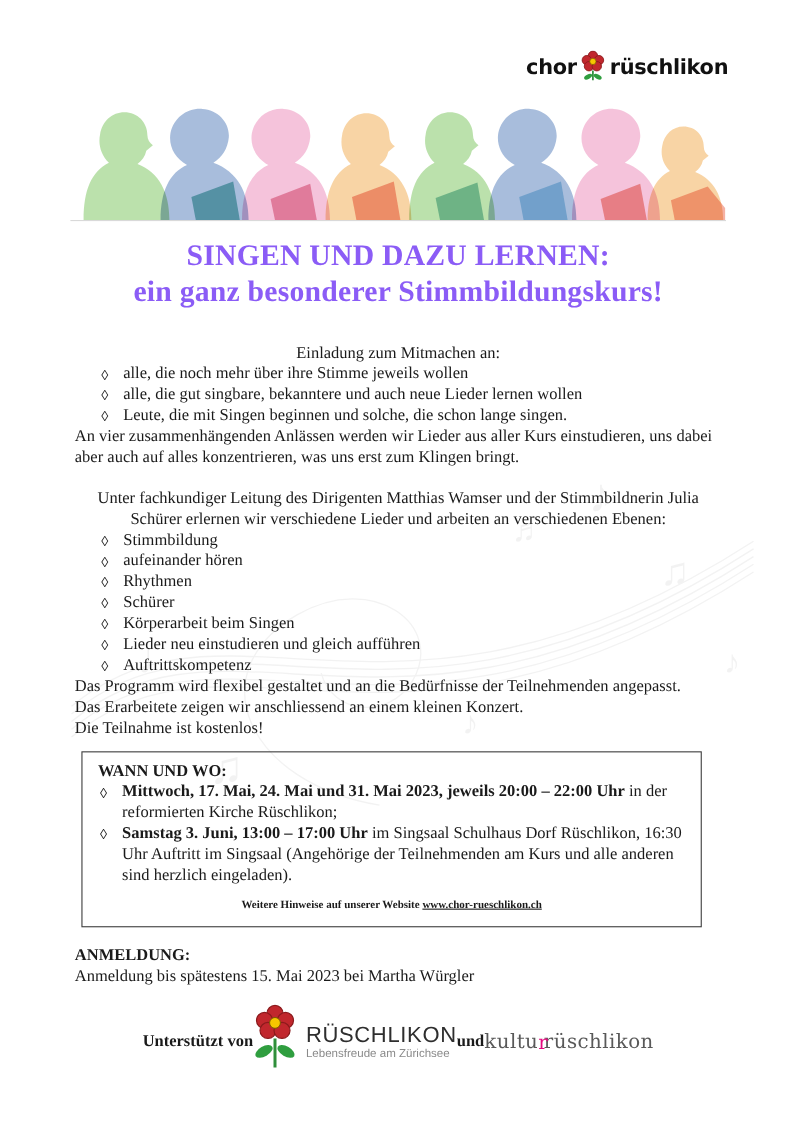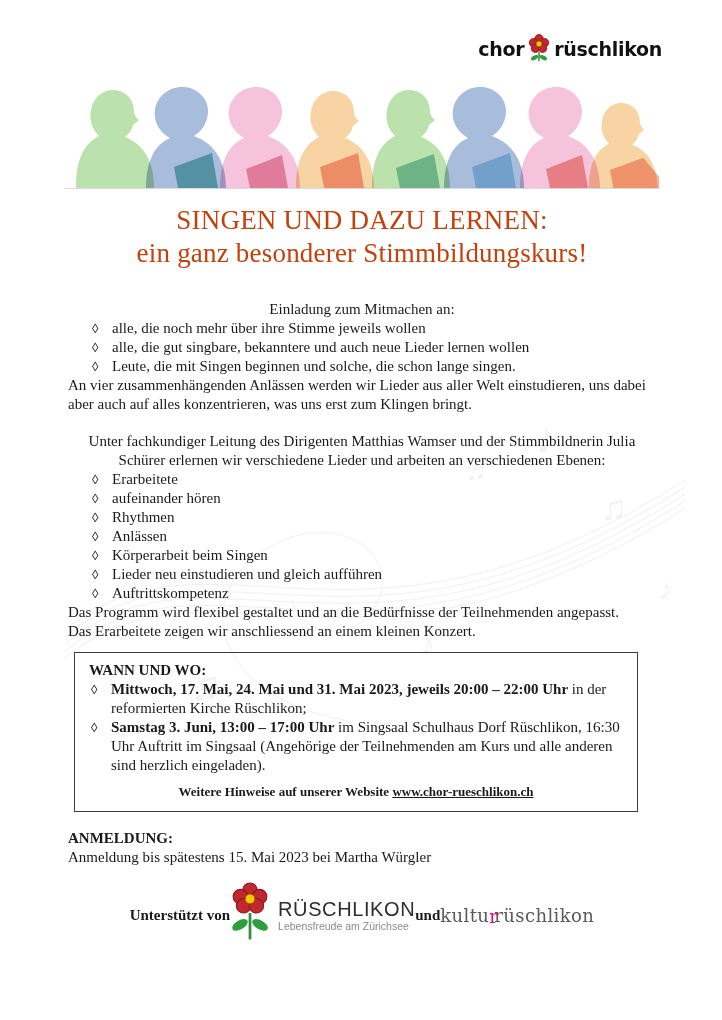--- a/index.html
+++ b/index.html
@@ -1,57 +1,57 @@
 <!DOCTYPE html>
 <html><head>
 <meta charset="utf-8">
 <style>
   html,body{margin:0;padding:0;background:#ffffff;}
   .page{
     position:relative;
     width:722px;height:964px;
-    margin:0 auto;
+    margin:12px auto;
     background:#ffffff;
     font-family:"Liberation Serif","DejaVu Serif",serif;
     color:#1a1a1a;
     overflow:hidden;
   }
   
   .brand{
     position:absolute;top:34px;right:60px;
     display:flex;align-items:center;gap:2px;
     font-family:"DejaVu Sans","Liberation Sans",sans-serif;
     font-weight:bold;font-size:19px;letter-spacing:-0.3px;color:#111;
   }
   .brand svg{display:block;margin:0 1px;}
   
   .choir-band{position:absolute;left:64px;top:75px;width:596px;height:113px;}
   .band-rule{position:absolute;left:64px;top:188px;width:596px;height:0;border-top:1px solid #d9d9d9;}
   
   .watermark{position:absolute;left:40px;top:395px;width:660px;height:335px;opacity:.06;pointer-events:none;}
   
   .content{position:absolute;left:68px;top:196px;width:588px;font-size:15px;line-height:19px;}
-  .title{ text-align:center;font-weight:normal;font-size:27px;line-height:33px;letter-spacing:.2px;margin:8px 0 30px 0;color:#c2410c;}
+  .title{ text-align:center;font-weight:bold;font-size:27px;line-height:33px;letter-spacing:.2px;margin:8px 0 30px 0;color:#8b5cf6;}
   .para{margin:0 0 18px 0;}
   .lead{margin:0;text-align:center;}
   ul.dlist{list-style:none;margin:0;padding:0;}
   ul.dlist li{display:flex;align-items:flex-start;}
   ul.dlist .dbullet{width:20px;margin-left:24px;flex:0 0 auto;font-size:13px;}
   ul.dlist .dtext{flex:1 1 auto;}
   .mb18{margin-bottom:18px;}
   .it{}
   .b{font-weight:bold;}
   
   .whenbox{
     border:1px solid #3c3c3c;
     margin:11px 0 0 6px;width:564px;
     padding:8px 14px 10px 14px;box-sizing:border-box;
   }
   .whenbox .dlist .dbullet{margin-left:2px;}
-  .whenbox .hint{text-align:center;font-size:13px;font-weight:bold;margin-top:7px;}
+  .whenbox .hint{text-align:center;font-size:10px;font-weight:bold;margin-top:7px;}
   .hint .link{text-decoration:underline;}
   
   .anmeldung{margin-top:17px;}
   
   .footer{
     margin-top:15px;
     display:flex;align-items:center;justify-content:center;
   }
   .supported{font-weight:bold;font-size:15px;}
   .gemeinde{display:flex;align-items:center;gap:8px;}
@@ -160,58 +160,59 @@
       <li>
         <span class="dbullet">◊</span>
         <span class="dtext">alle, die gut singbare, bekanntere und auch neue Lieder lernen wollen</span>
       </li>
       <li>
         <span class="dbullet">◊</span>
         <span class="dtext">Leute, die mit Singen beginnen und solche, die schon lange singen.</span>
       </li>
     </ul>
 
-    <p class="para">An vier zusammenhängenden Anlässen werden wir Lieder aus aller Welt einstudieren, uns dabei aber auch auf alles konzentrieren, was uns erst zum Klingen bringt.</p>
+    <p class="para">An vier zusammenhängenden Anlässen werden wir Lieder aus aller Kurs einstudieren, uns dabei aber auch auf alles konzentrieren, was uns erst zum Klingen bringt.</p>
 
     <p class="lead"><span>Unter fachkundiger Leitung des Dirigenten </span><span class="it">Matthias Wamser</span><span> und der Stimmbildnerin </span><span class="it">Julia Schürer</span><span> erlernen wir verschiedene Lieder und arbeiten an verschiedenen Ebenen:</span></p>
 
     <ul class="dlist mb18">
       <li>
           <span class="dbullet">◊</span>
-          <span class="dtext">Erarbeitete</span>
+          <span class="dtext">Stimmbildung</span>
         </li>
       <li>
           <span class="dbullet">◊</span>
           <span class="dtext">aufeinander hören</span>
         </li>
       <li>
           <span class="dbullet">◊</span>
           <span class="dtext">Rhythmen</span>
         </li>
       <li>
           <span class="dbullet">◊</span>
-          <span class="dtext">Anlässen</span>
+          <span class="dtext">Schürer</span>
         </li>
       <li>
           <span class="dbullet">◊</span>
           <span class="dtext">Körperarbeit beim Singen</span>
         </li>
       <li>
           <span class="dbullet">◊</span>
           <span class="dtext">Lieder neu einstudieren und gleich aufführen</span>
         </li>
       <li>
           <span class="dbullet">◊</span>
           <span class="dtext">Auftrittskompetenz</span>
         </li>
     </ul>
 
     <div>
       <div>Das Programm wird flexibel gestaltet und an die Bedürfnisse der Teilnehmenden angepasst.</div>
       <div>Das Erarbeitete zeigen wir anschliessend an einem kleinen Konzert.</div>
+      <div>Die Teilnahme ist kostenlos!</div>
     </div>
 
     <div class="whenbox">
       <div class="b">WANN UND WO:</div>
       <ul class="dlist">
         <li>
           <span class="dbullet">◊</span>
           <span class="dtext"><span class="b">Mittwoch, 17. Mai, 24. Mai und 31. Mai 2023, jeweils 20:00 – 22:00 Uhr</span> <span>in der reformierten Kirche Rüschlikon;</span></span>
         </li>
         <li>

